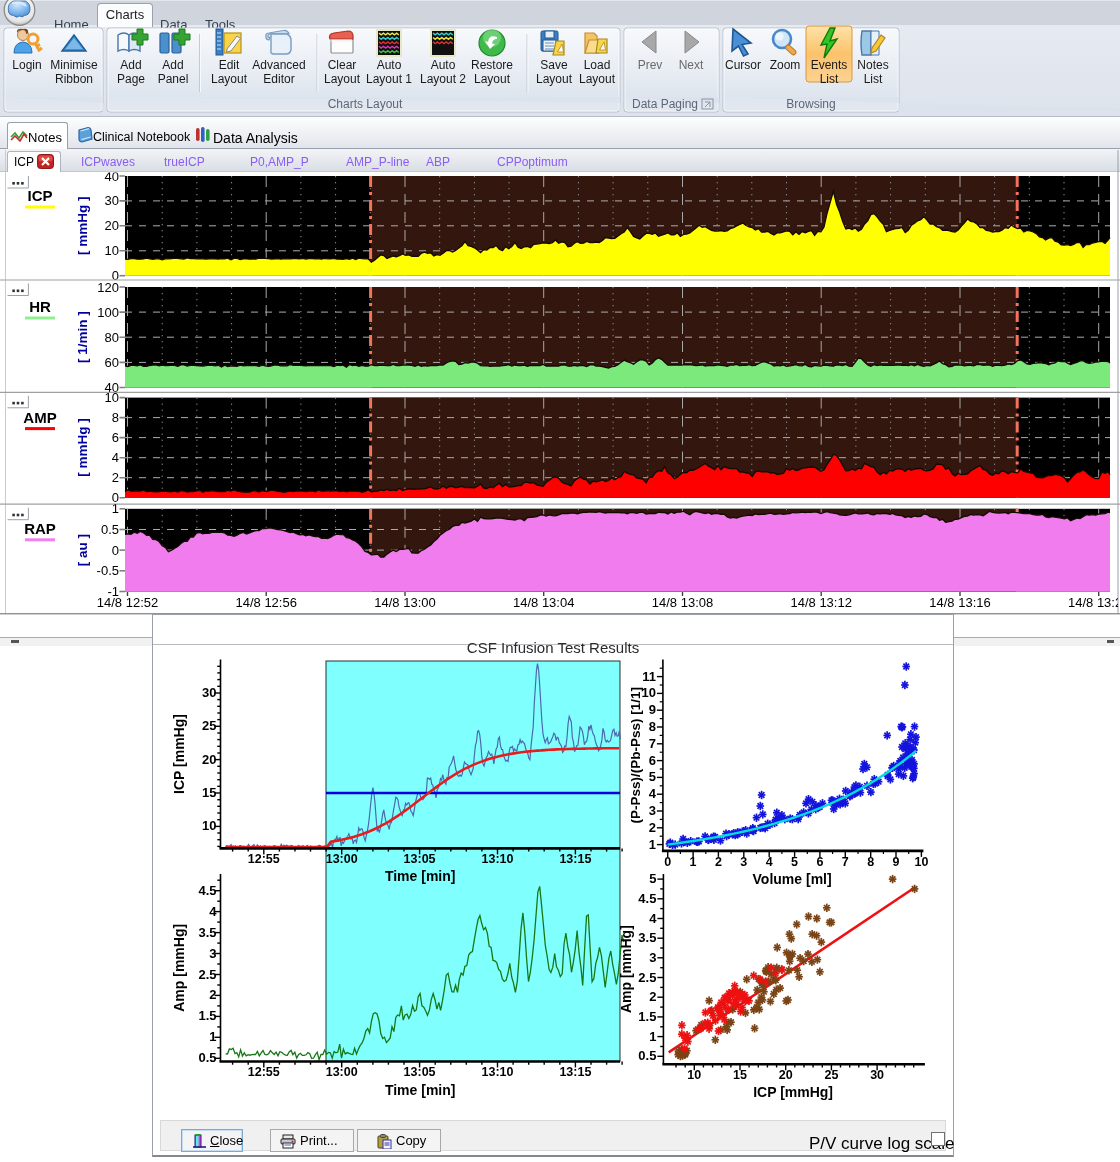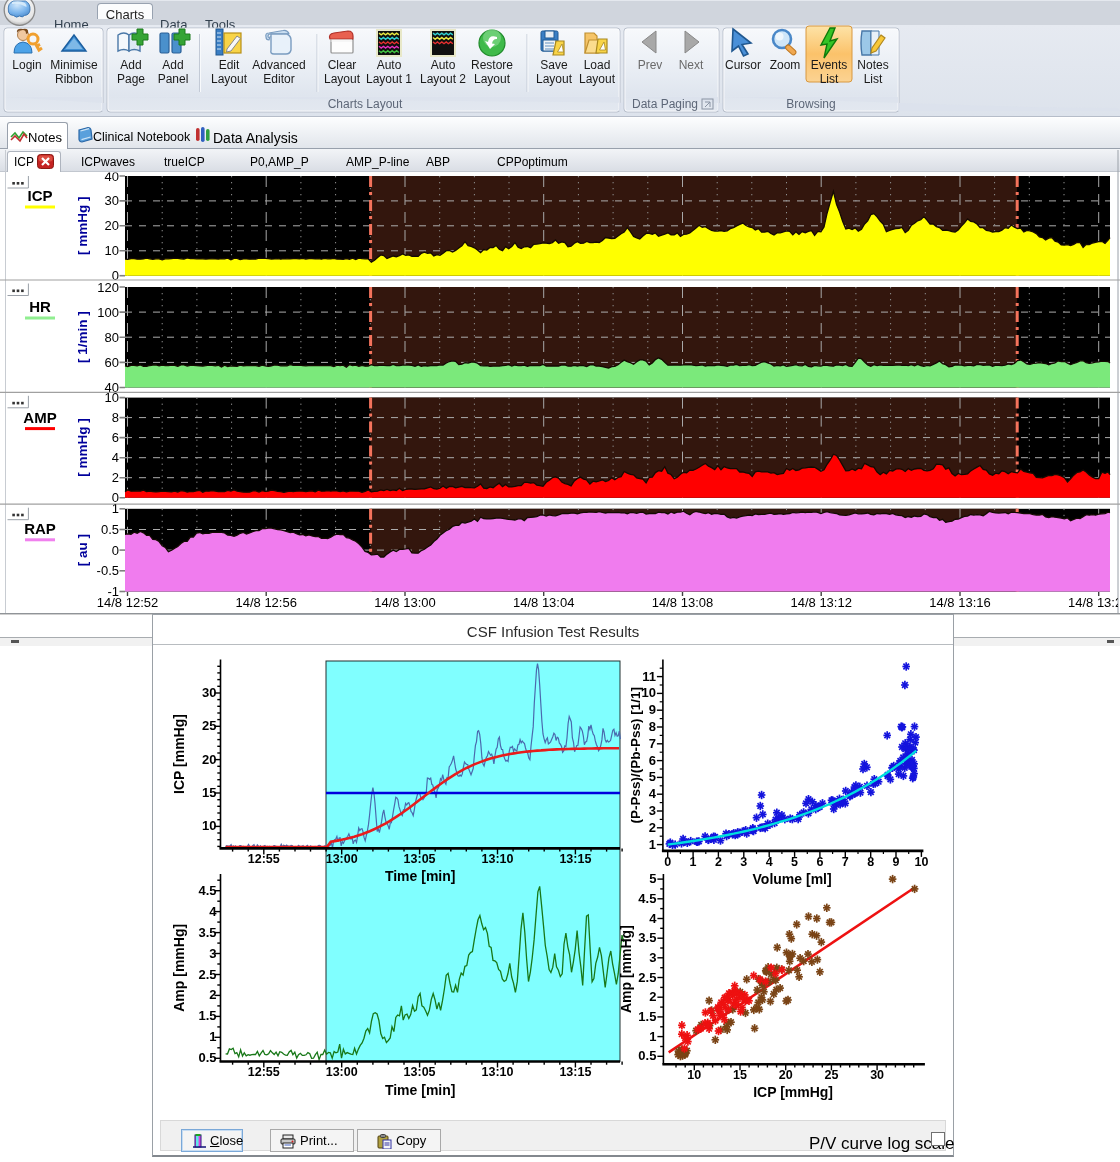--- a/index.html
+++ b/index.html
@@ -1,29 +1,29 @@
 <!DOCTYPE html>
 <html><head><meta charset="utf-8"><title>ICM+</title><style>
 * { margin:0; padding:0; box-sizing:border-box; }
 html,body { width:1120px; height:1162px; font-family:"Liberation Sans", sans-serif; background:#fff; overflow:hidden; }
 #canvas { position:relative; width:1120px; height:1162px; }
 .abs { position:absolute; }
 #topstrip { left:0; top:0; width:1120px; height:1px; background:#e4e8ee; }
 #tabrow { left:0; top:1px; width:1120px; height:24px; background:#d0d5dd; }
 #ribbonband { left:0; top:25px; width:1120px; height:92px; background:linear-gradient(#e6eaf1,#dde3ec); border-bottom:1px solid #b6bdc9; }
 .tabtxt { position:absolute; top:6px; font-size:13px; color:#33414f;margin-top:11px; }
-#chartstab { left:97px; top:3px; width:56px; height:16px; background:#fbfcfd; border:1px solid #98a2b0; border-bottom:none; border-radius:4px 4px 0 0; text-align:center; font-size:13px; color:#222; padding-top:3px; }
+#chartstab { left:97px; top:3px; width:56px; height:24px; background:#fbfcfd; border:1px solid #98a2b0; border-bottom:none; border-radius:4px 4px 0 0; text-align:center; font-size:13px; color:#222; padding-top:3px; }
 #seriesrow { left:0; top:118px; width:1120px; height:31px; background:linear-gradient(#fcfdfe,#e1e5eb); border-bottom:1px solid #98a0ac; }
 #seriestab { left:7px; top:122px; width:61px; height:27px; background:#fff; border:1px solid #98a0ac; border-bottom:none; border-radius:3px 3px 0 0; z-index:3; }
 #subtabrow { left:0; top:149px; width:1120px; height:23px; background:linear-gradient(#f2f4f7,#dadee5); border-bottom:1px solid #c2c7cf; }
 #icptab { left:7px; top:151px; width:54px; height:21px; background:#fff; border:1px solid #aeb4be; border-bottom:none; border-radius:3px 3px 0 0; z-index:3; }
-.sublab { position:absolute; top:155px; font-size:12px; color:#000000; }
+.sublab { position:absolute; top:155px; font-size:12px; color:#8b5cf6; }
 #chartsbg { left:0; top:172px; width:1120px; height:442px; background:#fff; }
 #dlg { left:152px; top:614px; width:802px; height:543px; background:#fff; border:1px solid #9aa0a6; border-bottom:2px solid #83888e; }
-#dlgtitle { position:absolute; left:0; top:0; width:100%; height:30px; background:#fff; border-bottom:1px solid #b8bcc0; text-align:center; font-size:15px; color:#2b2b2b; padding-top:8px; }
+#dlgtitle { position:absolute; left:0; top:0; width:100%; height:30px; background:#fff; border-bottom:1px solid #b8bcc0; text-align:center; font-size:15px; color:#2b2b2b; padding-top:24px; }
 #dlgbar { position:absolute; left:7px; top:505px; width:786px; height:31px; background:#f0f0f0; border:1px solid #d8d8d8; }
 .winbtn { position:absolute; top:7px; height:23px; background:#f4f4f4; border:1px solid #a8a8a8; font-size:13px; color:#000; text-align:center;padding-left:37px; }
 </style></head><body>
 <div id="canvas">
 <div class="abs" id="topstrip"></div>
 <div class="abs" id="tabrow"></div>
 <div class="abs" id="ribbonband"></div>
 <div class="abs tabtxt" style="left:54px;">Home</div>
 <div class="abs" id="chartstab">Charts</div>
 <div class="abs tabtxt" style="left:160px;">Data</div>

